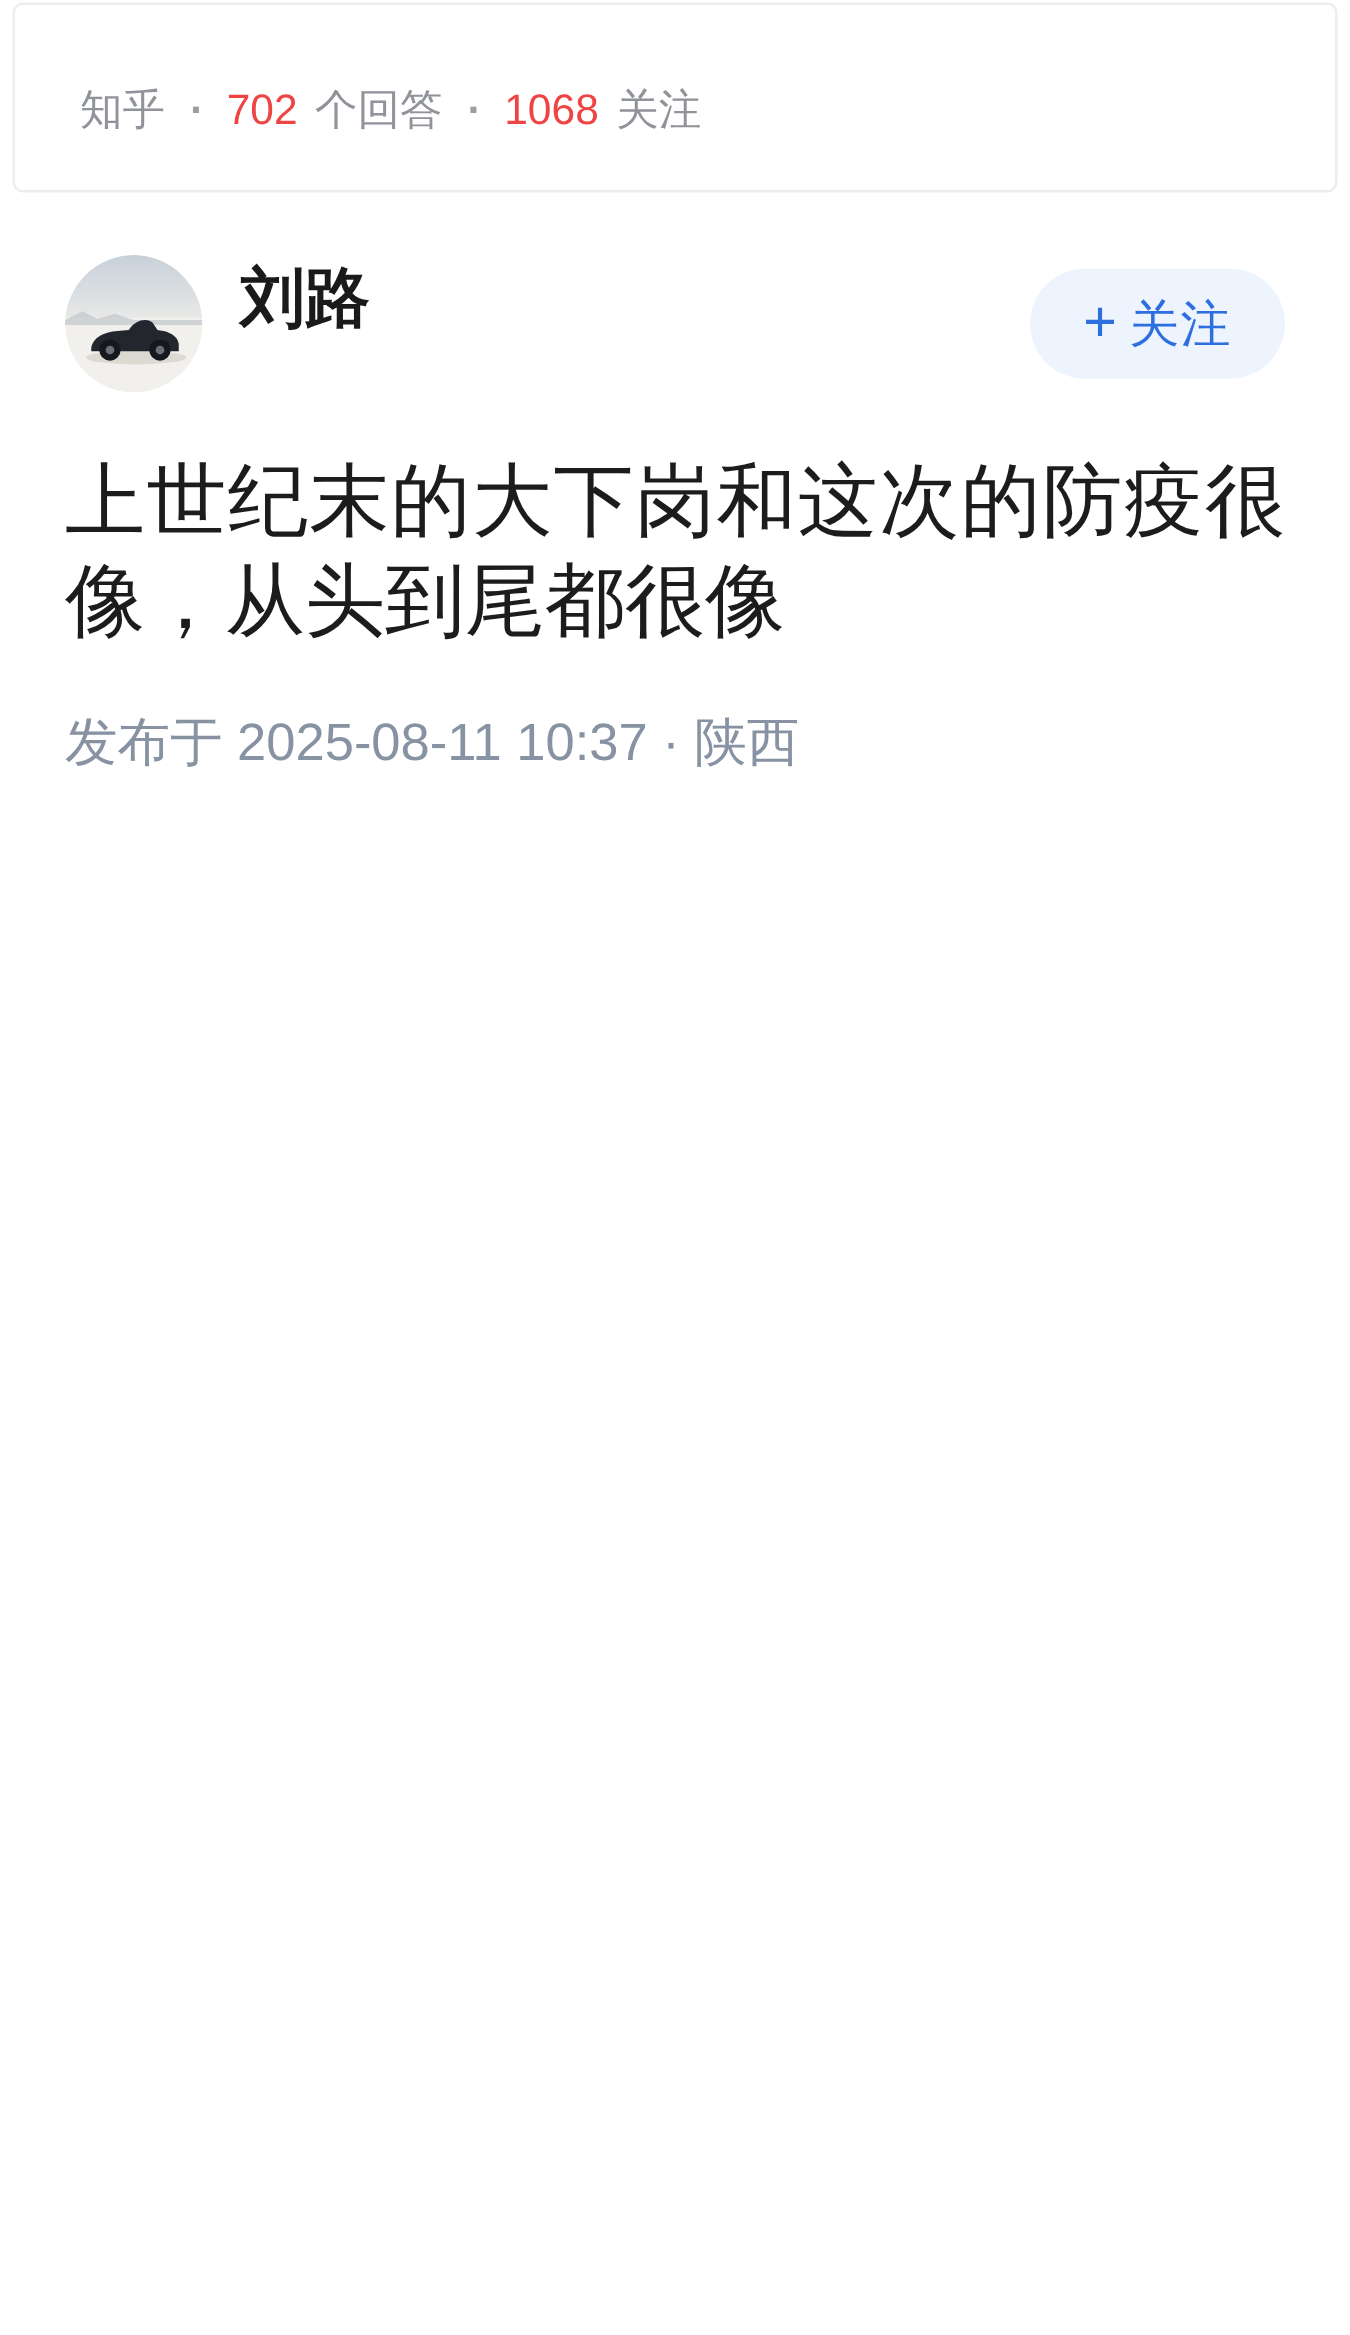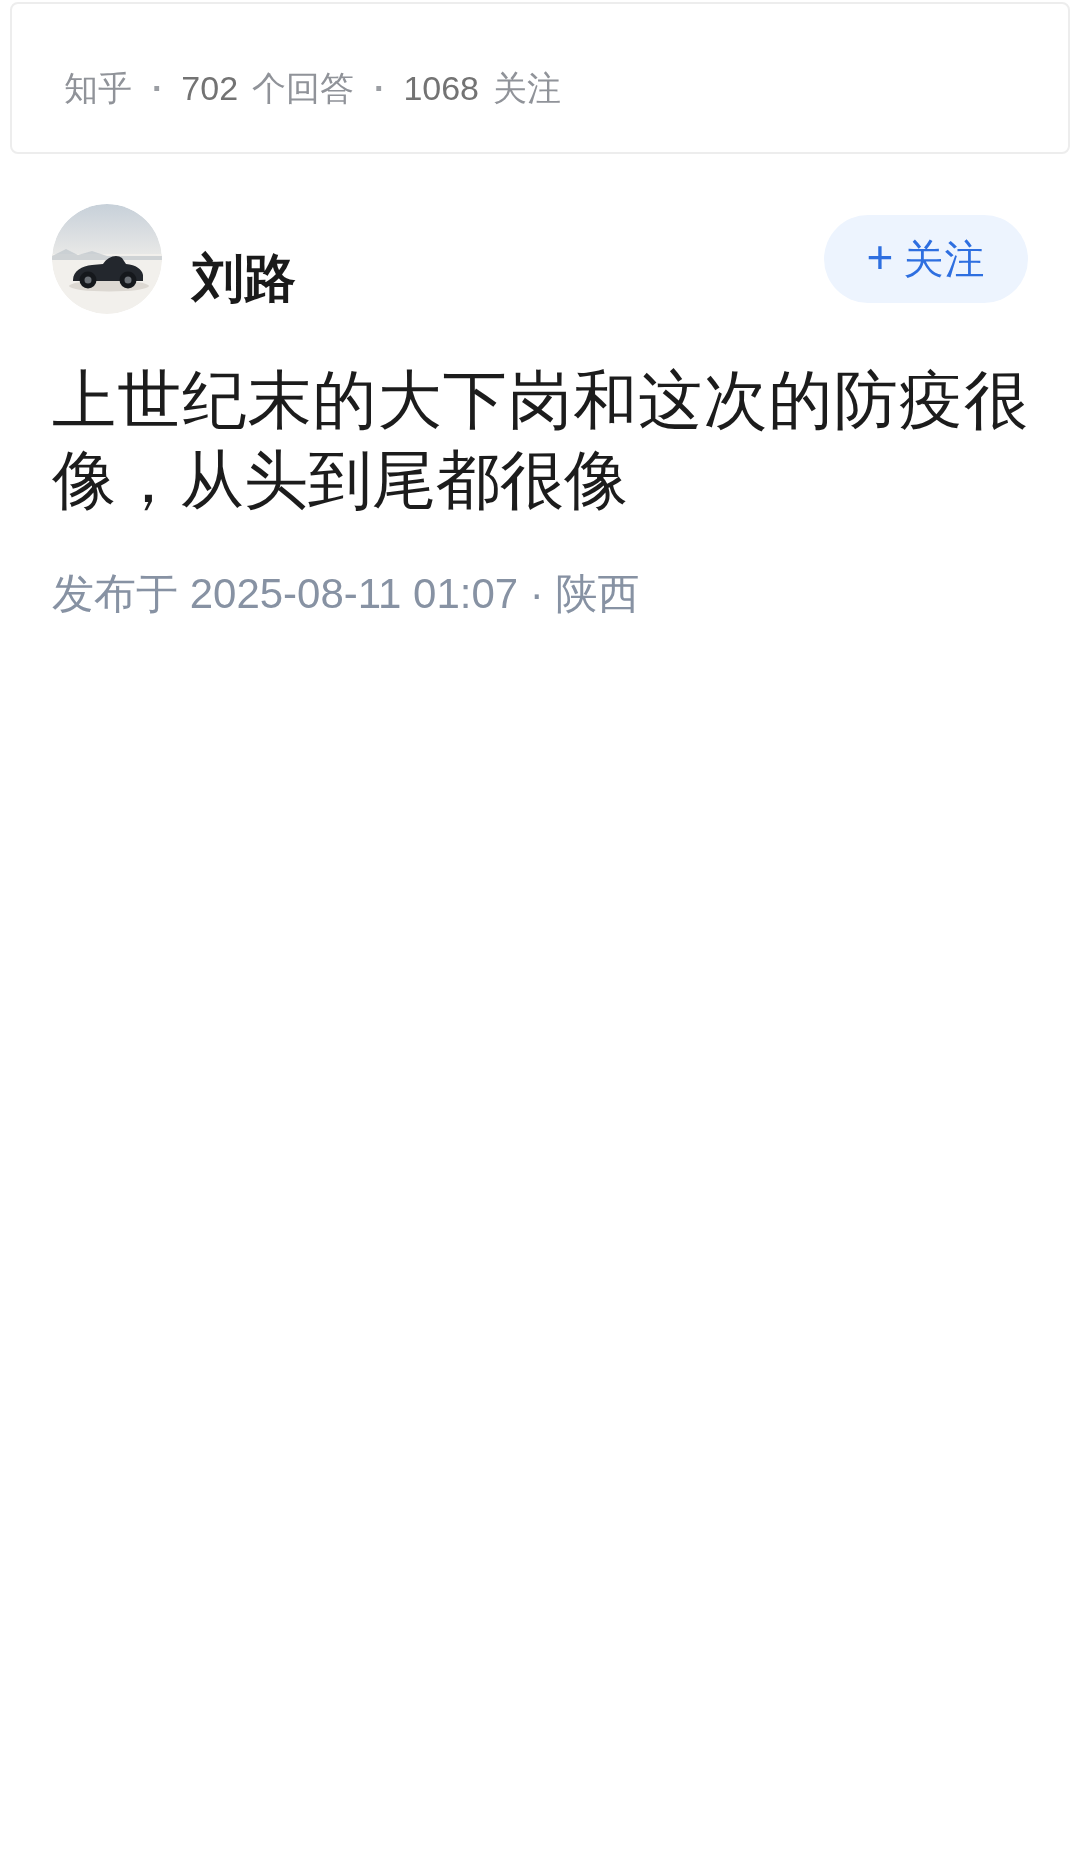--- a/index.html
+++ b/index.html
@@ -40,34 +40,34 @@
   .q-meta {
     margin-top: 18px;
     font-size: 34px;
     line-height: 44px;
     display: flex;
     align-items: flex-start;
     flex-wrap: nowrap;
     white-space: nowrap;
   }
   .q-meta .gray { color: #909399; }
-  .q-meta .num  { color: #737373; font-weight: 500; }
+  .q-meta .num  { color: #ef4444; font-weight: 500; }
   .q-meta > span { margin-right: 14px; }
   .q-meta .dot  { color: #9b9ea3; margin: 0 18px 0 6px; font-weight: 700; }
 
   
   .answer-header {
     margin: 50px 52px 0 52px;
     display: flex;
     align-items: center;
     justify-content: space-between;
   }
   .author {
     display: flex;
-    align-items: flex-end;
+    align-items: flex-start;
     cursor: pointer;
   }
   .avatar {
     width: 110px;
     height: 110px;
     border-radius: 50%;
     overflow: hidden;
     display: block;
     flex: 0 0 auto;
   }
@@ -179,16 +179,16 @@
       <span class="plus">+</span>
       <span class="follow-label">关注</span>
     </button>
   </header>
 
   <main class="answer-body">
     <p>上世纪末的大下岗和这次的防疫很像，从头到尾都很像</p>
   </main>
 
   <footer class="answer-footer">
-    <span>发布于 2025-08-11 01:07 · 陕西</span>
+    <span>发布于 2025-08-11 10:37 · 陕西</span>
   </footer>
 
 </div>
 
 </body></html>

